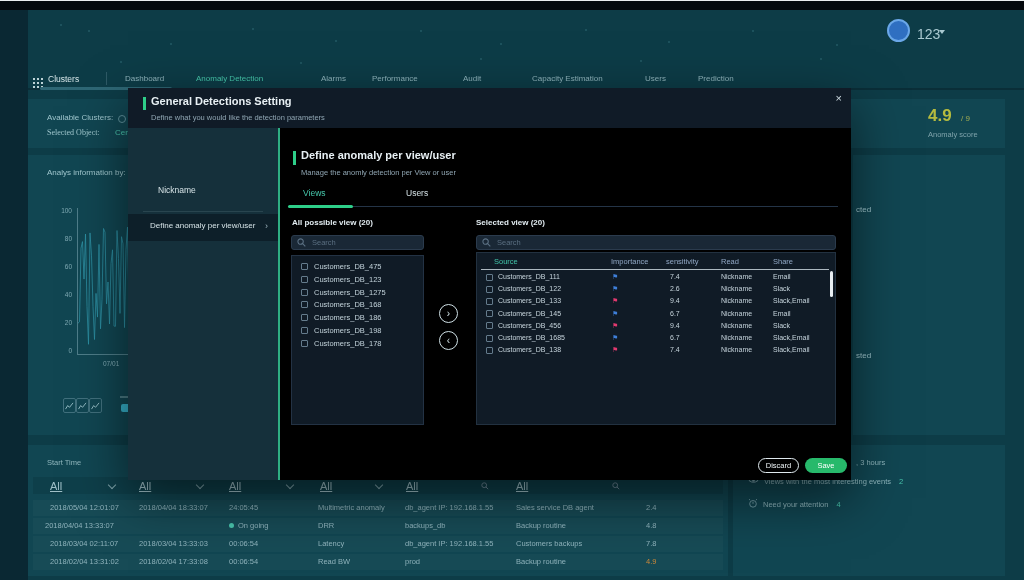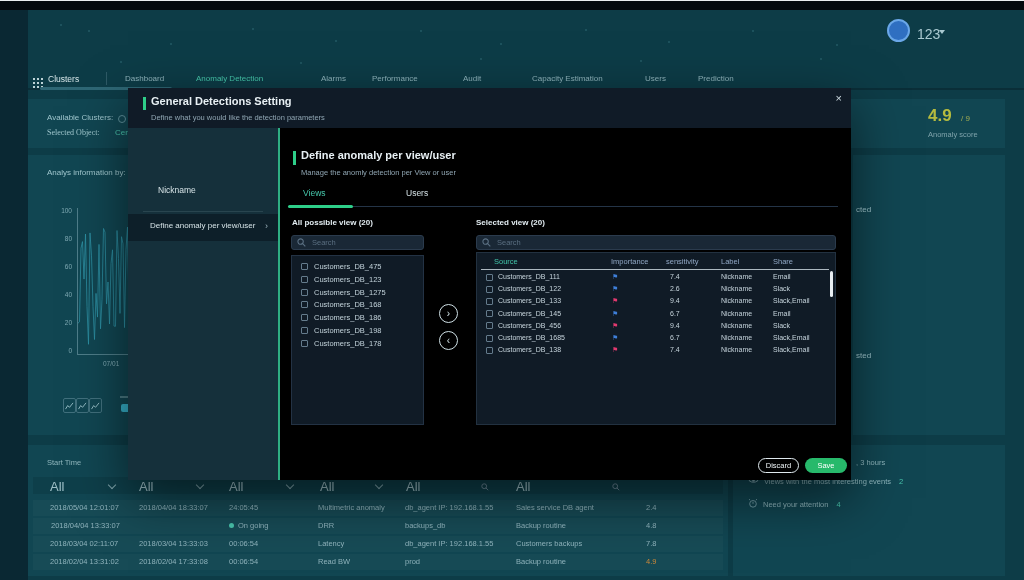--- a/index.html
+++ b/index.html
@@ -43,21 +43,21 @@
   .ytick{width:16px;text-align:right;font-size:6.5px;color:#7fa9b3;}
   .xtick{left:103px;top:360px;font-size:6.5px;color:#7fa9b3;}
   .chart-btn{top:398px;width:13px;height:15px;border:1px solid #41707d;border-radius:2px;
              box-sizing:border-box;display:flex;align-items:center;justify-content:center;cursor:pointer;}
   .legend-dash{left:120px;top:396px;width:9px;height:2px;background:#9fc6cd;opacity:.4;}
   .legend-pill{left:121px;top:404px;width:11px;height:8px;background:#35b0c9;border-radius:2px;}
   .partial{font-size:8px;color:#9fc6cd;}
   
   .start-time{left:47px;top:458px;font-size:7.5px;color:#8fb6bd;}
   .filter-strip{left:33px;top:477px;width:690px;height:17px;background:#0e3f4a;}
-  .filter-cell{top:480px;height:12px;font-size:13px;color:#9fc0c8;display:flex;align-items:center;cursor:pointer;}
+  .filter-cell{top:480px;height:12px;font-size:11px;color:#9fc0c8;display:flex;align-items:center;cursor:pointer;text-decoration:underline;}
   .filter-chevron{width:5px;height:5px;border-right:1px solid #7fa3ab;border-bottom:1px solid #7fa3ab;
                   transform:rotate(45deg);margin-left:auto;margin-top:-2px;}
   .ev-row{left:33px;width:690px;height:16px;background:rgba(255,255,255,0.028);}
   .ev-cell{position:absolute;top:0;height:16px;line-height:16px;font-size:7.5px;color:#8fb3bc;white-space:nowrap;}
   .ev-cell.orange{color:#cf8a3a;}
   .ongoing-dot{display:inline-block;width:5px;height:5px;border-radius:50%;background:#49c5ad;margin-right:4px;}
   
   .ins-row{position:absolute;display:flex;align-items:center;gap:5px;font-size:7.5px;color:#8fb6bd;white-space:nowrap;}
   .ins-count{color:#49c5ad;margin-left:3px;}
   
@@ -258,21 +258,21 @@
       <div class="abs ev-row" style="top: 500px;">
         <div class="ev-cell" style="left: 17px;">2018/05/04 12:01:07</div>
         <div class="ev-cell" style="left: 106px;">2018/04/04 18:33:07</div>
         <div class="ev-cell" style="left: 196px;">24:05:45</div>
         <div class="ev-cell" style="left: 285px;">Multimetric anomaly</div>
         <div class="ev-cell" style="left: 372px;">db_agent IP: 192.168.1.55</div>
         <div class="ev-cell" style="left: 483px;">Sales service DB agent</div>
         <div class="ev-cell" style="left: 613px;">2.4</div>
       </div>
       <div class="abs ev-row" style="top: 518px;">
-        <div class="ev-cell" style="left: 18px;">2018/04/04 13:33:07</div>
+        <div class="ev-cell" style="left: 12px;">2018/04/04 13:33:07</div>
         <div class="ev-cell" style="left: 196px;"><span class="ongoing-dot"></span>On going</div>
         <div class="ev-cell" style="left: 285px;">DRR</div>
         <div class="ev-cell" style="left: 372px;">backups_db</div>
         <div class="ev-cell" style="left: 483px;">Backup routine</div>
         <div class="ev-cell" style="left: 613px;">4.8</div>
       </div>
       <div class="abs ev-row" style="top: 536px;">
         <div class="ev-cell" style="left: 17px;">2018/03/04 02:11:07</div>
         <div class="ev-cell" style="left: 106px;">2018/03/04 13:33:03</div>
         <div class="ev-cell" style="left: 196px;">00:06:54</div>
@@ -400,21 +400,21 @@
           </div>
       </div>
 
       <div class="xfer" style="top:176px;">›</div>
       <div class="xfer" style="top:203px;">‹</div>
 
       <div class="seltable">
         <div class="th src" style="left:17px;">Source</div>
         <div class="th" style="left:134px;">Importance</div>
         <div class="th" style="left:189px;">sensitivity</div>
-        <div class="th" style="left:244px;">Label</div>
+        <div class="th" style="left:244px;">Read</div>
         <div class="th" style="left:296px;">Share</div>
         <div class="th-line"></div>
         <div id="sel-rows">
             <div class="tr" style="top: 18px;">
               <span class="cbx" style="position: absolute; left: 9px; top: 2.5px;"></span>
               <div class="td" style="left: 21px;">Customers_DB_111</div>
               <div class="td flag" style="left: 135px; color: rgb(62, 127, 217);">⚑</div>
               <div class="td" style="left: 193px;">7.4</div>
               <div class="td" style="left: 244px;">Nickname</div>
               <div class="td" style="left: 296px;">Email</div>

